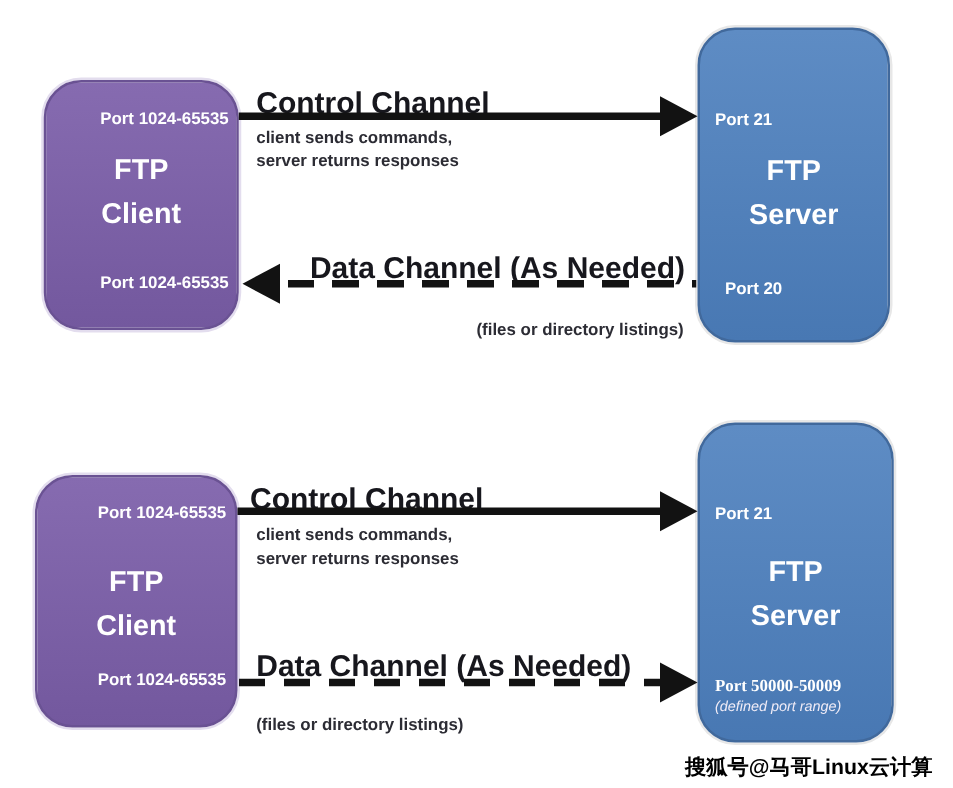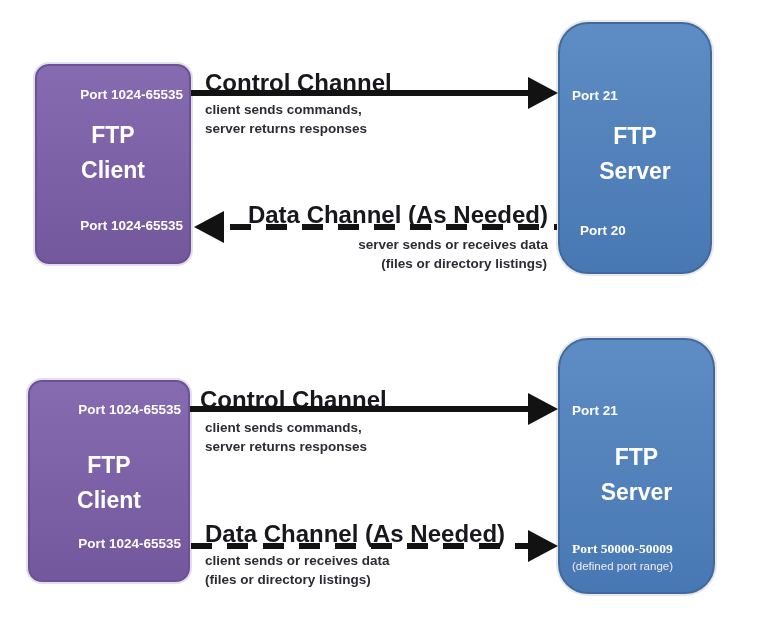--- a/index.html
+++ b/index.html
@@ -4,30 +4,30 @@
 <style>
   * { margin:0; padding:0; box-sizing:border-box; }
   body { background:#ffffff; font-family:"Liberation Sans", sans-serif; }
   .canvas { position:relative; width:762px; height:630px; background:#ffffff; overflow:hidden; }
 
   .box { position:absolute; color:#fff; }
   .client-box {
     background:linear-gradient(180deg,#86
 6bb0 0%, #73589e 100%);
     background:linear-gradient(180deg,#866bb0,#73589e);
-    border:2px solid #6a5293; border-radius:14px;
+    border:2px solid #6a5293; border-radius:30px;
     box-shadow:0 0 0 2px #e3ddee;
   }
   .server-box {
     background:linear-gradient(180deg,#5e8cc4,#4878b3);
     border:2px solid #41699c; border-radius:30px;
     box-shadow:0 0 0 2px #e7e7e7;
   }
   .port { position:absolute; font-size:13.5px; font-weight:600; color:#fff; white-space:nowrap; }
-  .port-note { position:absolute; font-size:11.5px; font-weight:400; color:#f0ecf7; white-space:nowrap; }
+  .port-note { position:absolute; font-size:11.5px; font-style:italic; font-weight:400; color:#f0ecf7; white-space:nowrap; }
   .box-title { position:absolute; left:0; width:100%; text-align:center; font-size:23px; font-weight:700; line-height:35px; color:#fff; }
 
   .ch-label { position:absolute; font-size:24px; font-weight:700; color:#17171d; white-space:nowrap; }
   .caption { position:absolute; font-size:13.5px; font-weight:600; color:#2c2c34; white-space:nowrap; }
   .right-al { text-align:right; }
 
   .solid-line { position:absolute; height:6px; background:#121212; }
   .dash-line  { position:absolute; height:6px;
                 background:repeating-linear-gradient(90deg,#121212 0 21px,transparent 21px 36px); }
   .head-right { position:absolute; width:0; height:0;
@@ -65,21 +65,20 @@
 
   <div class="ch-label" style="left:205px; top:69px;">Control Channel</div>
   <div class="solid-line" style="left:191px; top:90px; width:337px;"></div>
   <div class="head-right" style="left:528px; top:77px;"></div>
   <div class="caption" style="left:205px; top:102px;">client sends commands,</div>
   <div class="caption" style="left:205px; top:121px;">server returns responses</div>
 
   <div class="ch-label right-al" style="right:214px; top:201px;">Data Channel (As Needed)</div>
   <div class="head-left" style="left:194px; top:211px;"></div>
   <div class="dash-line" style="left:230px; top:224px; width:327px;"></div>
-  <div class="caption right-al" style="right:214px; top:237px;">server sends or receives data</div>
   <div class="caption right-al" style="right:215px; top:256px;">(files or directory listings)</div>
 
   <div class="box client-box" style="left:28px; top:380px; width:162px; height:202px;">
     <div class="port" style="top:20px; right:7px;">Port 1024-65535</div>
     <div class="box-title" style="top:66px;">
       <div>FTP</div>
       <div>Client</div>
     </div>
     <div class="port" style="bottom:29px; right:7px;">Port 1024-65535</div>
   </div>
@@ -96,17 +95,17 @@
 
   <div class="ch-label" style="left:200px; top:386px;">Control Channel</div>
   <div class="solid-line" style="left:190px; top:406px; width:338px;"></div>
   <div class="head-right" style="left:528px; top:393px;"></div>
   <div class="caption" style="left:205px; top:420px;">client sends commands,</div>
   <div class="caption" style="left:205px; top:439px;">server returns responses</div>
 
   <div class="ch-label" style="left:205px; top:520px;">Data Channel (As Needed)</div>
   <div class="dash-line" style="left:191px; top:543px; width:337px;"></div>
   <div class="head-right" style="left:528px; top:530px;"></div>
-  <div class="caption" style="left:205px; top:553px;">client sends or receives data</div>
   <div class="caption" style="left:205px; top:572px;">(files or directory listings)</div>
 
+  <div class="watermark" style="right:16px; top:602px;">搜狐号@马哥Linux云计算</div>
 
 </div>
 
 </body></html>

